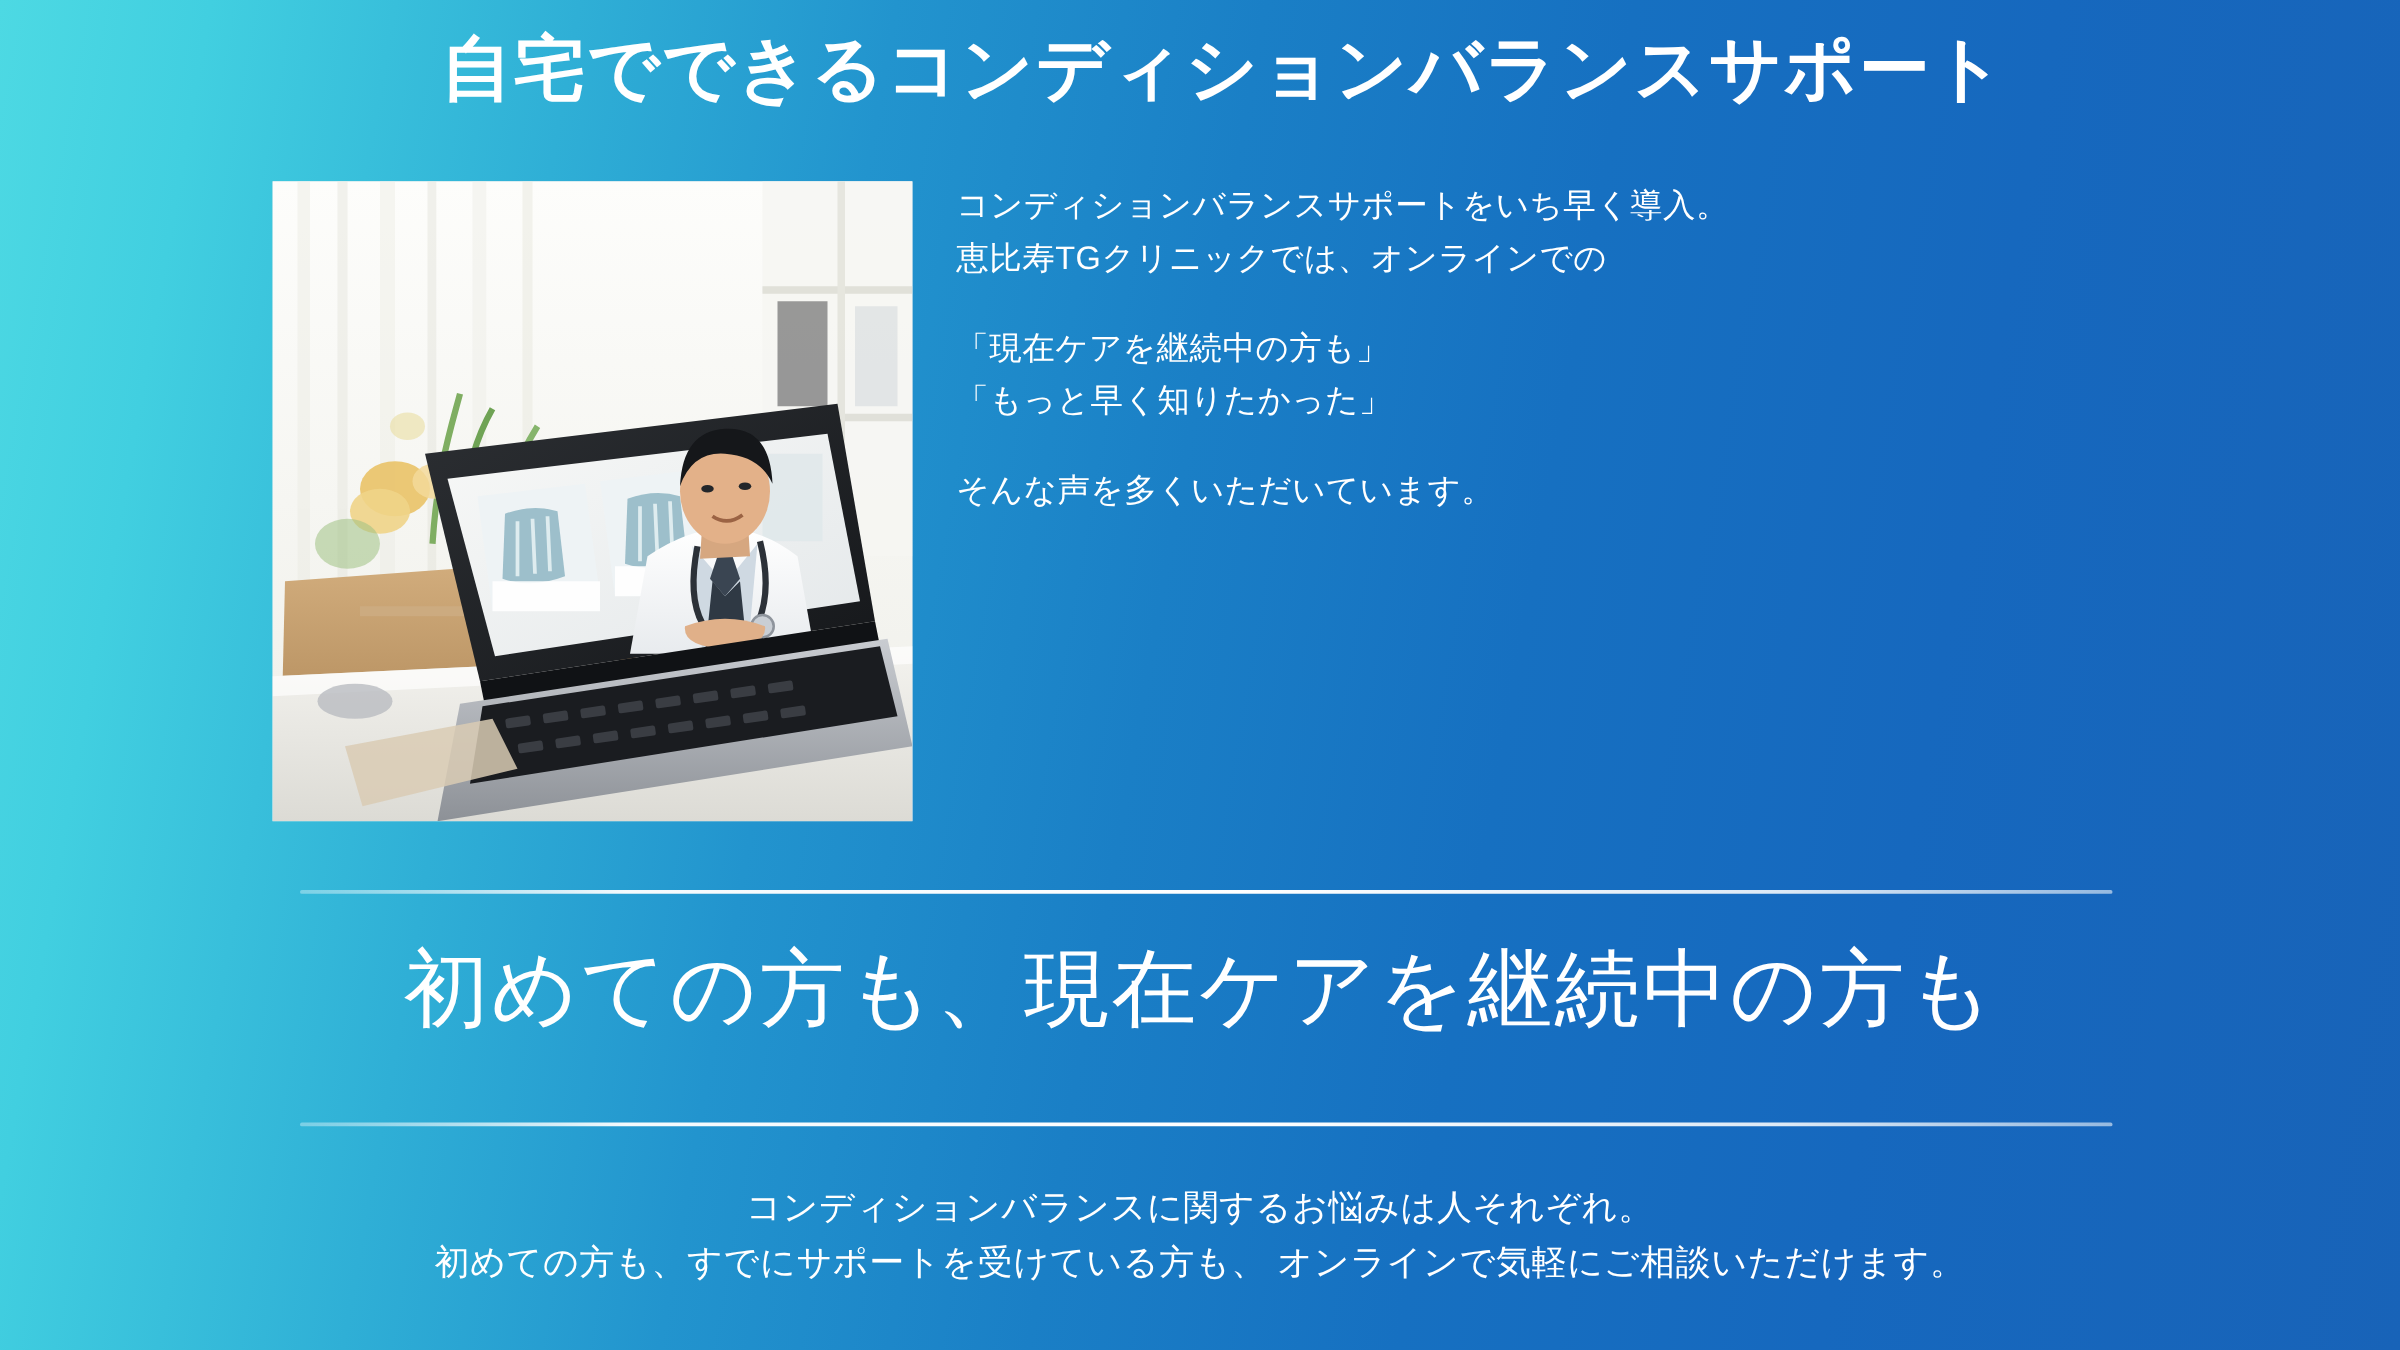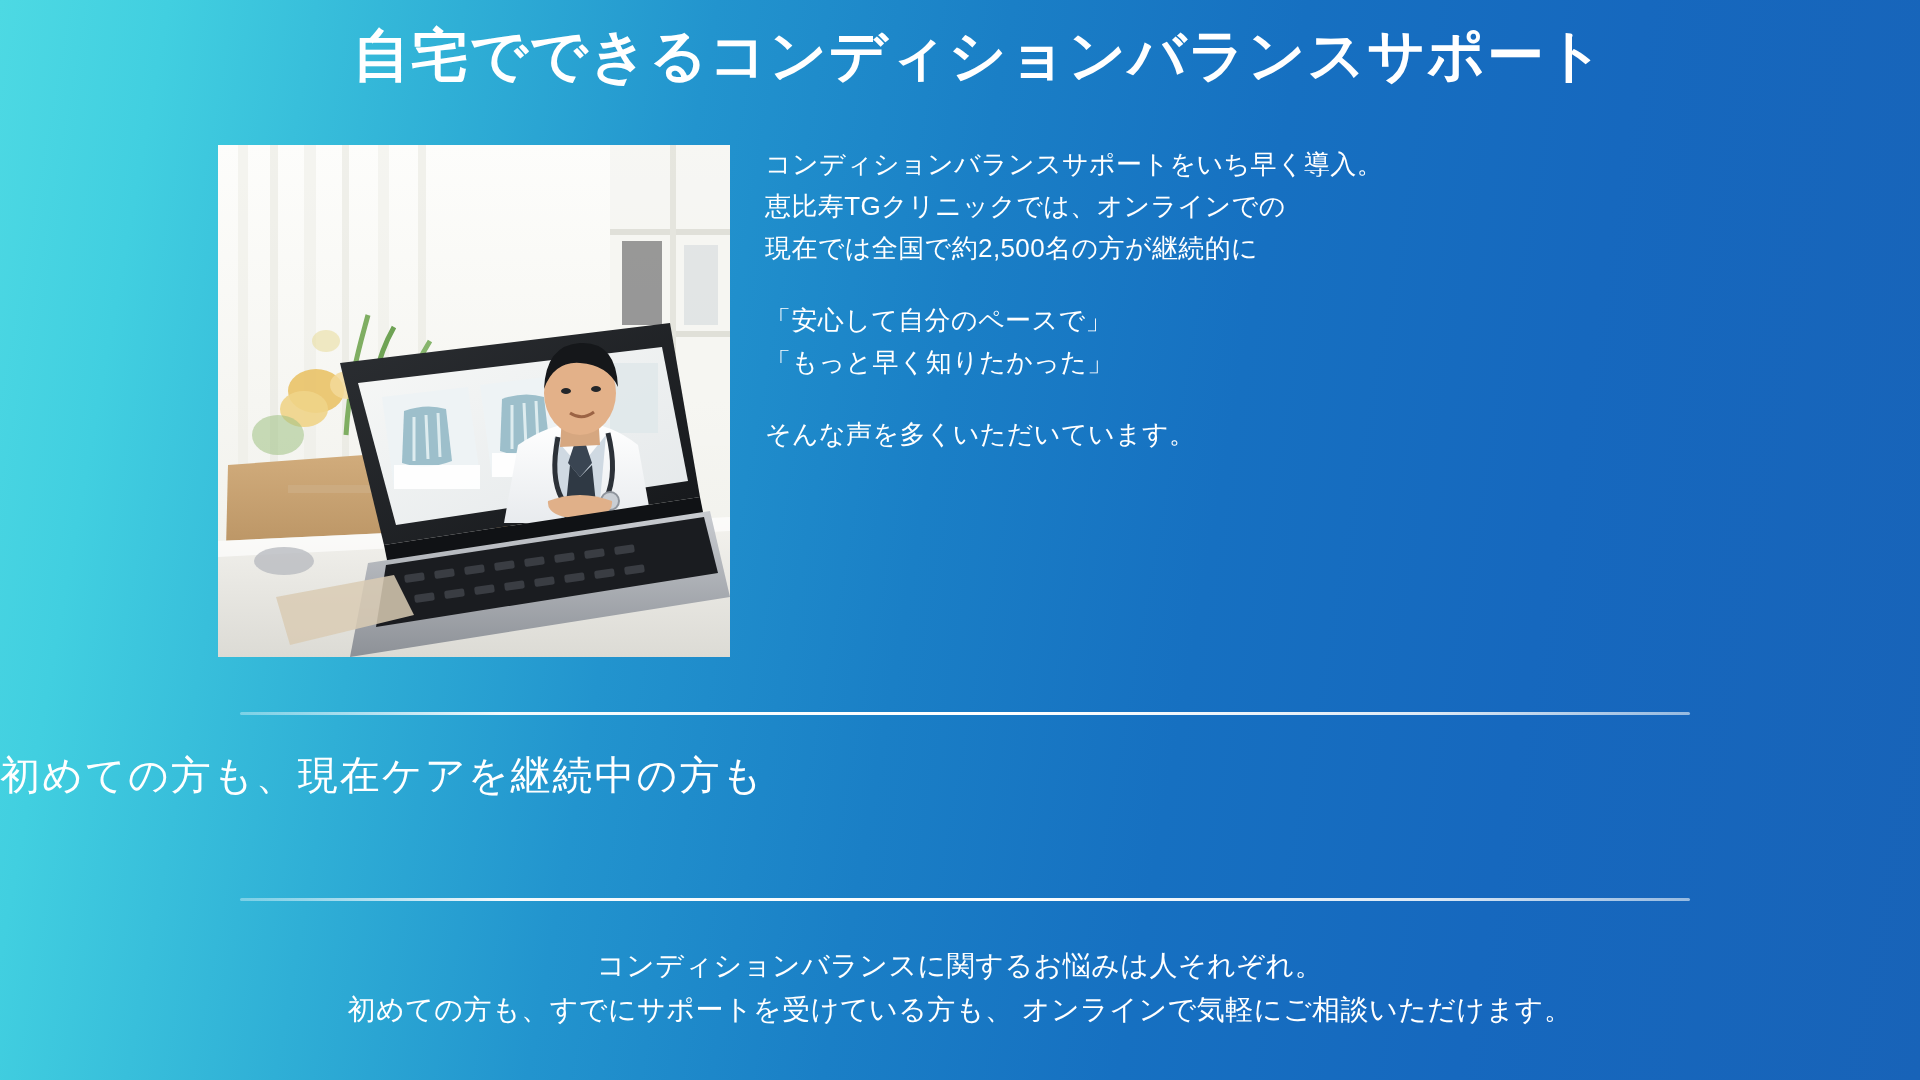--- a/index.html
+++ b/index.html
@@ -47,23 +47,23 @@
   .divider{
     position:absolute;left:240px;width:1450px;height:3px;
     background:linear-gradient(90deg,rgba(255,255,255,.35) 0%,rgba(255,255,255,.95) 18%,rgba(255,255,255,1) 52%,rgba(255,255,255,.85) 82%,rgba(255,255,255,.55) 100%);
     border-radius:2px;
   }
   #divider-top{top:712px;}
   #divider-bottom{top:898px;}
   
   #mid-heading{
     position:absolute;left:0;right:0;top:752px;
-    text-align:left;
-    color:#ffffff;
-    font-size:40px;
+    text-align:center;
+    color:#ffffff;
+    font-size:68px;
     font-weight:normal;
     letter-spacing:2px;
     line-height:1.15;
     white-space:nowrap;
   }
   
   #footer{
     position:absolute;left:0;right:0;top:944px;
     text-align:center;
     color:#ffffff;
@@ -225,24 +225,23 @@
       <path d="M58 452 L176 430 L196 470 L72 500 Z" fill="#d9cbb4" opacity=".85"></path>
 
       <ellipse cx="66" cy="416" rx="30" ry="14" fill="#b9bcc0" opacity=".8"></ellipse>
     </svg>
   </div>
 
   <div id="copy">
     <p class="para">
       <span class="line">コンディションバランスサポートをいち早く導入。</span>
       <span class="line">恵比寿TGクリニックでは、オンラインでの</span>
-      <span class="line">現在では全国で約2,500名の方が継続的に</span>
     </p>
     <p class="para">
-      <span class="line">「安心して自分のペースで」</span>
+      <span class="line">「現在ケアを継続中の方も」</span>
       <span class="line">「もっと早く知りたかった」</span>
     </p>
     <p class="para">
       <span class="line">そんな声を多くいただいています。</span>
     </p>
   </div>
 
   <div class="divider" id="divider-top"></div>
   <div id="mid-heading">初めての方も、現在ケアを継続中の方も</div>
   <div class="divider" id="divider-bottom"></div>

